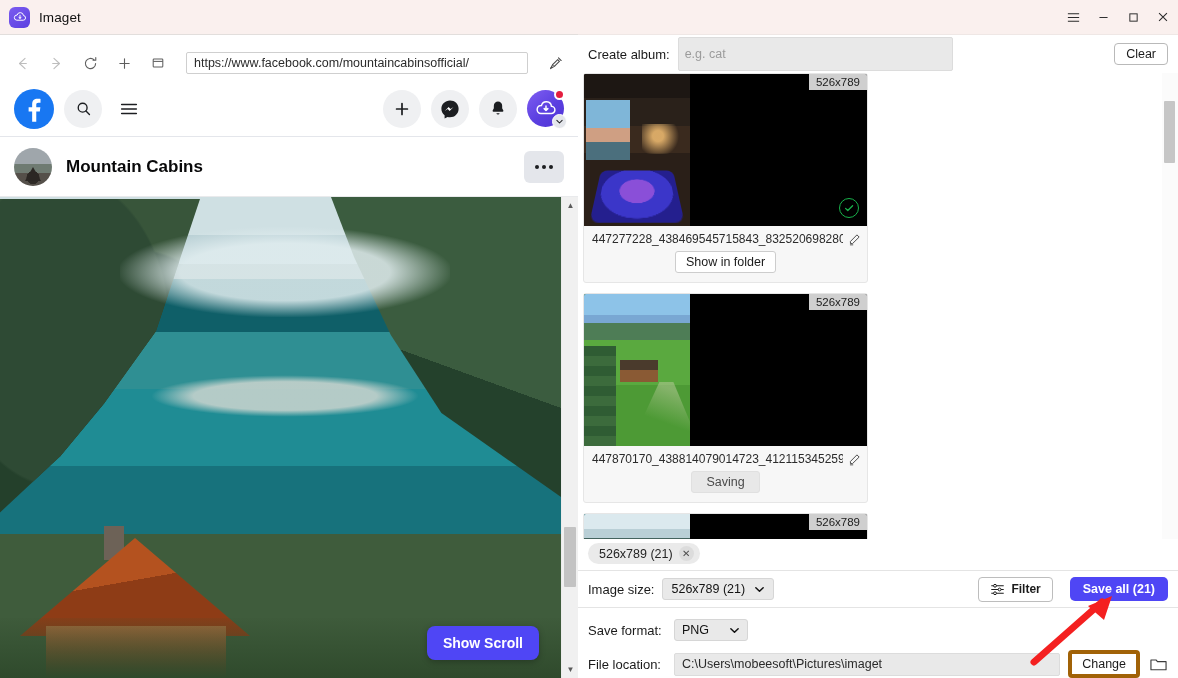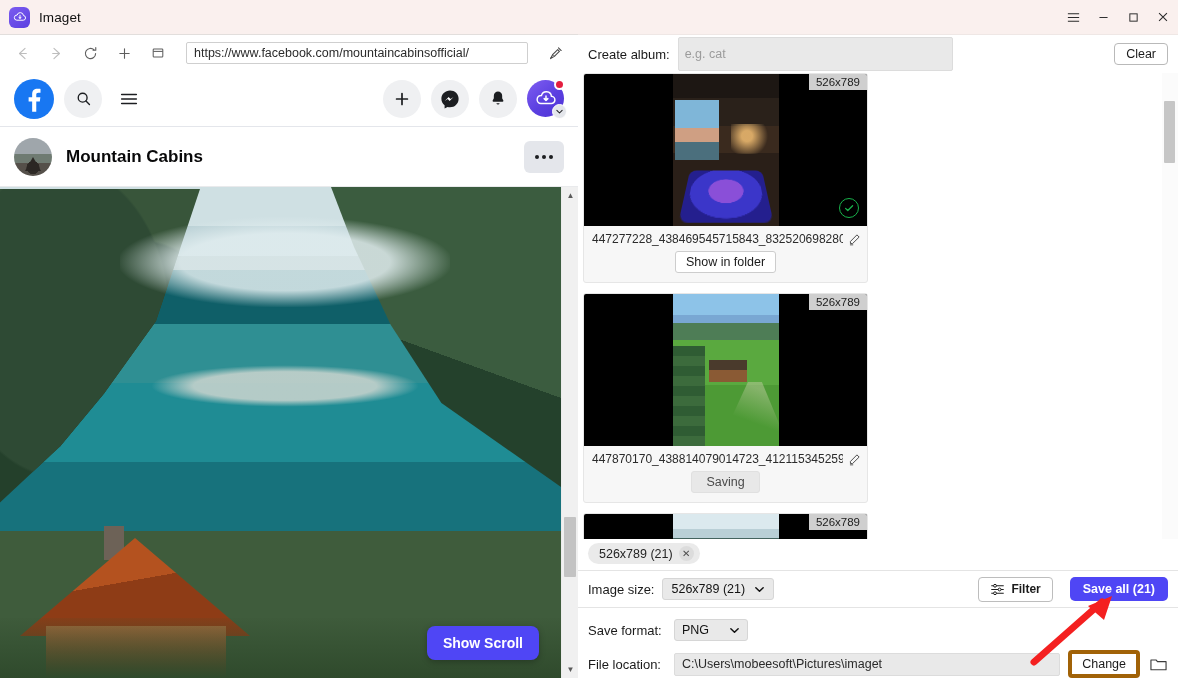--- a/index.html
+++ b/index.html
@@ -35,21 +35,21 @@
     color: #2a2a2a;
   }
 
   
   .body { flex: 1; display: flex; min-height: 0; }
 
   
   .browser { width: 578px; min-width: 578px; display: flex; flex-direction: column; background: #fff; border-top: 1px solid #e2dedc; }
   .nav-bar {
     height: 36px; min-height: 36px; display: flex; align-items: center;
-    padding: 0 8px; background: #fff; gap: 6px;
+    padding: 0 8px; background: #fff; gap: 6px; margin-top: 10px;
   }
   .nav-icon {
     width: 28px; height: 28px; display: flex; align-items: center; justify-content: center;
     color: #5e5e5e; border-radius: 4px;
   }
   .nav-icon.disabled { color: #bdbdbd; }
   .url-bar {
     flex: 1; height: 22px; margin: 0 6px 0 8px;
     border: 1px solid #cfcfcf; border-radius: 2px; background: #fff;
     display: flex; align-items: center; padding: 0 7px;
@@ -166,21 +166,21 @@
     margin-left: auto; border: 1px solid #b9b9b9; border-radius: 4px; background: #fff;
     font-size: 12.5px; padding: 3px 11px; color: #1b1b1b;
   }
 
   .grid-wrap { flex: 1; min-height: 0; display: flex; overflow: hidden; }
   .grid { flex: 1; padding: 0 5px 0 5px; display: flex; flex-wrap: wrap; gap: 10px; align-content: flex-start; overflow: hidden; }
   .card {
     width: 285px; background: #f7f7f7; border: 1px solid #e6e6e6; border-radius: 3px;
     display: flex; flex-direction: column; overflow: hidden;
   }
-  .thumb { height: 152px; background: #000; position: relative; display:flex; align-items:center; justify-content:center; overflow:hidden;}
+  .thumb { height: 152px; background: #000; position: relative; display:flex; align-items:center; overflow:hidden;}
   .thumb .inner { width: 106px; height: 152px; position: relative; overflow: hidden; }
   .size-badge {
     position: absolute; top: 0; right: 0; background: rgba(236,236,236,.88); color:#1b1b1b;
     font-size: 11.5px; padding: 2px 7px;
   }
   .check {
     position: absolute; right: 8px; bottom: 8px; width: 20px; height: 20px; border-radius: 50%;
     border: 1.6px solid #18b24b; display:flex; align-items:center; justify-content:center;
   }
   .fname-row { display: flex; align-items: center; padding: 6px 6px 2px 8px; gap: 5px; }

